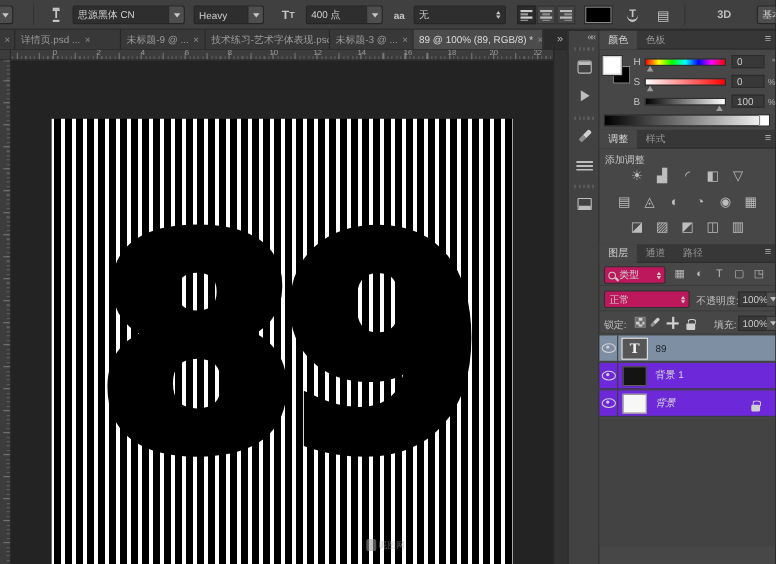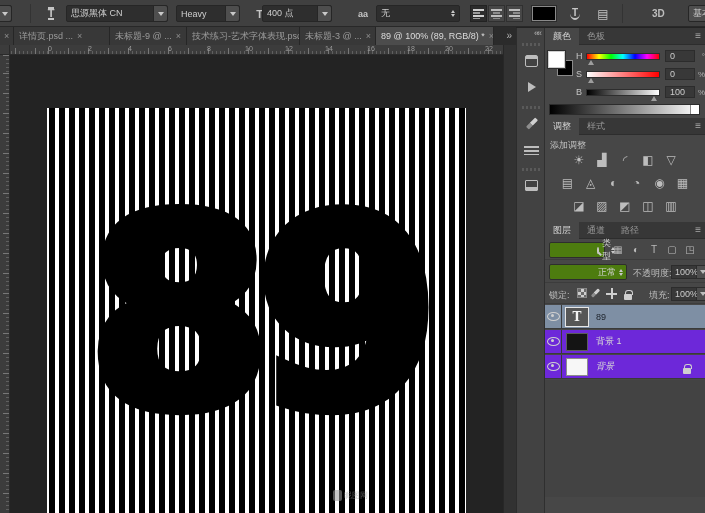--- a/index.html
+++ b/index.html
@@ -92,22 +92,22 @@
   .rampchip { position:absolute; right:0px; top:0px; width:9px; height:9px; background:#fff; border-left:1px solid #888; }
 
   
   .addlbl { position:absolute; left:5px; font-size:9px; color:#c3c3c3; }
   .arow { position:absolute; left:0; width:160px; display:flex; justify-content:center; gap:7px; }
   .aicon { width:16px; height:15px; display:flex; align-items:center; justify-content:center;
     color:#bdbdbd; font-size:12px; line-height:15px; }
 
   
   .lfilter { position:absolute; left:0; top:19px; width:160px; height:22px; }
-  .lcombo { position:absolute; background:#4d7c0f; border:1px solid #2e2e2e; border-radius:2px; height:16px;
-    display:flex; align-items:center; font-size:9px; color:#d0d0d0;padding-left:44px; }
+  .lcombo { position:absolute; background:#be185d; border:1px solid #2e2e2e; border-radius:2px; height:16px;
+    display:flex; align-items:center; font-size:9px; color:#d0d0d0; }
   .fic { position:absolute; top:5px; width:14px; text-align:center; color:#b9b9b9; font-size:10px; }
   .lrow-label { font-size:9px; color:#bfbfbf; }
   .valbox { background:#383838; border:1px solid #2c2c2c; height:14px; color:#ccc; font-size:9px;
     display:flex; align-items:center; padding:0 3px; }
   .vdd { width:12px; height:14px; background:#4e4e4e; border:1px solid #2c2c2c; border-left:none;
     display:flex; align-items:center; justify-content:center; }
   .ieye { width:13px; height:9px; border:1.5px solid #cfcfcf; border-radius:60%; position:relative; }
   .ieye::after { content:""; position:absolute; left:3px; top:1.3px; width:3px; height:3px; border-radius:50%; background:#cfcfcf; }
   .imag { width:7px; height:7px; border:1.5px solid #c9c9c9; border-radius:50%; position:relative; margin:0 3px; }
   .imag::after { content:""; position:absolute; width:4px; height:1.5px; background:#c9c9c9; transform:rotate(45deg); right:-3.5px; bottom:-1.5px; }
@@ -154,21 +154,21 @@
     <div class="ob-item combo" style="left:176px; width:64px;">
       <span class="lbl">Heavy</span>
       <span class="dd">
           <i class="tri-d"></i>
         </span>
     </div>
     <div class="ob-item" style="left:252px; width:20px; justify-content:center;">
       <span class="tool-ic" style="font-size:11px;">T</span>
         <span class="tool-ic" style="font-size:8px;">T</span>
     </div>
-    <div class="ob-item combo" style="left:262px; width:70px;">
+    <div class="ob-item combo" style="left:278px; width:70px;">
       <span class="lbl">400 点</span>
       <span class="dd">
           <i class="tri-d"></i>
         </span>
     </div>
     <div class="ob-item" style="left:354px; width:18px; justify-content:center;">
       <span class="tool-ic" style="font-size:9px;">aa</span>
     </div>
     <div class="ob-item combo" style="left:376px; width:84px;">
       <span class="lbl">无</span>

